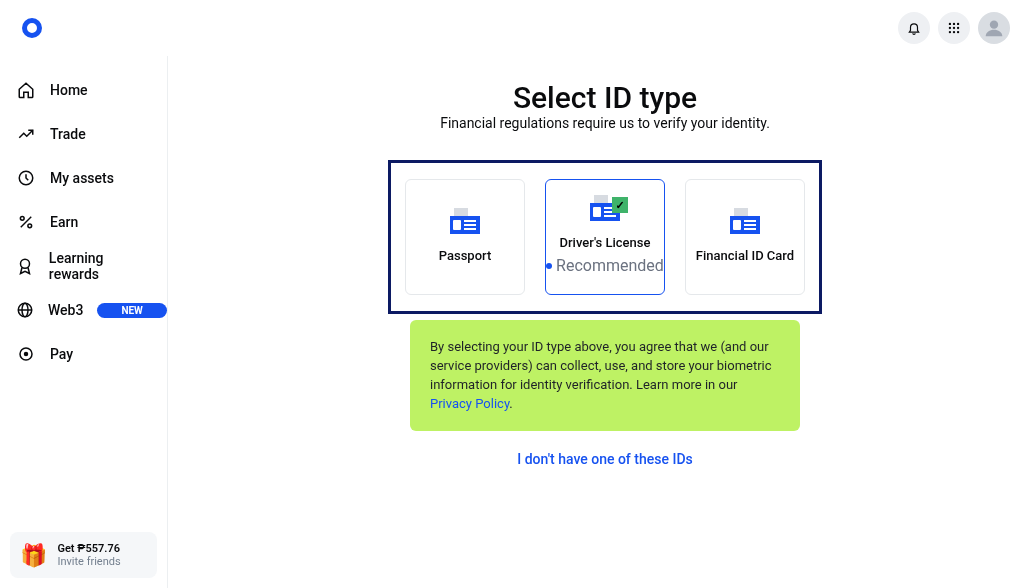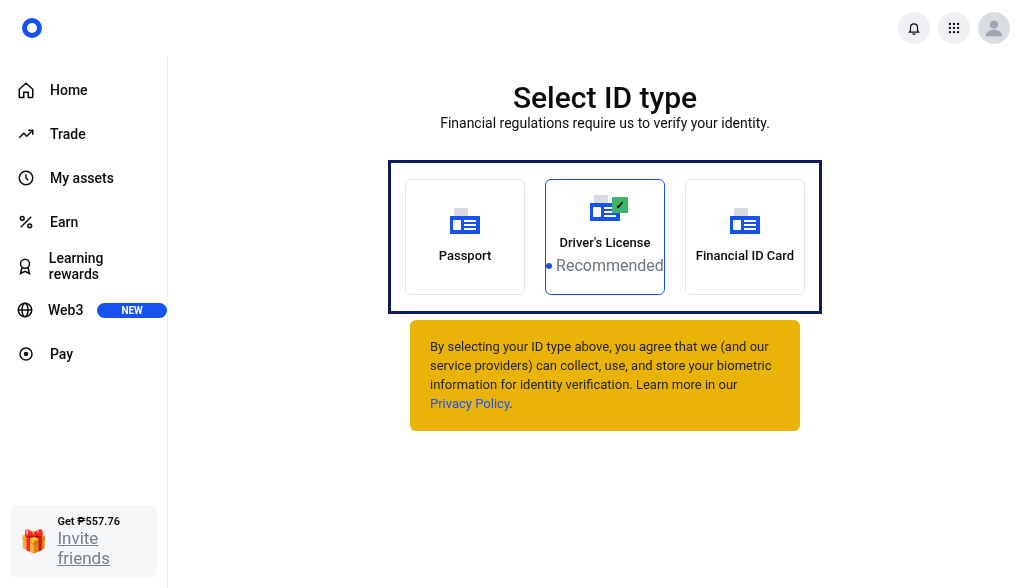--- a/index.html
+++ b/index.html
@@ -77,21 +77,21 @@
     position: absolute;
     bottom: 10px; left: 10px; right: 10px;
     background: #f5f7f9;
     border-radius: 8px;
     padding: 10px 10px;
     display: flex; align-items: center; gap: 10px;
     cursor: pointer;
   }
   .gift-icon { font-size: 22px; color:#1652f0; }
   .invite-title { font-size: 11px; font-weight: 600; }
-  .invite-sub { font-size: 17px; color: #74808f; text-decoration: underline; }
+  .invite-sub { font-size: 11px; color: #74808f; }
 
   
   .main {
     position: absolute;
     top: 56px; left: 168px; right: 0; bottom: 0;
     padding: 24px 28px 0 46px;
     overflow: hidden;
   }
   .page-head {
     display: flex; justify-content: space-between; align-items: center;
@@ -162,21 +162,21 @@
     font-size: 16px; color:#6b7280; margin-top:6px;
     display:flex; align-items:center; gap:4px;
   }
   .recommended::before {
     content:""; width:6px; height:6px; border-radius:50%; background:#1652f0;
   }
 
   .disclaimer-box {
     width: 390px;
     margin: 0 auto 18px auto;
-    background: #eab308;
+    background: #bef264;
     border-radius: 6px;
     padding: 18px 20px;
     font-size: 13px;
     line-height: 1.45;
     text-align: left;
     color:#1f2328;
   }
   .disclaimer-box a { color:#1652f0; text-decoration:none; cursor:pointer; }
   .no-id-link { color:#1652f0; font-size:14px; text-decoration:none; cursor:pointer; font-weight:500; }
 </style>
@@ -342,14 +342,15 @@
             </div>
         </div>
         <div class="id-label">Financial ID Card</div>
       </div>
     </div>
 
     <div class="disclaimer-box">
       <span>By selecting your ID type above, you agree that we (and our service providers) can collect, use, and store your biometric information for identity verification. Learn more in our </span><a>Privacy Policy</a><span>.</span>
     </div>
 
+    <a class="no-id-link">I don't have one of these IDs</a>
   </div>
 </div>
 
 </body></html>

